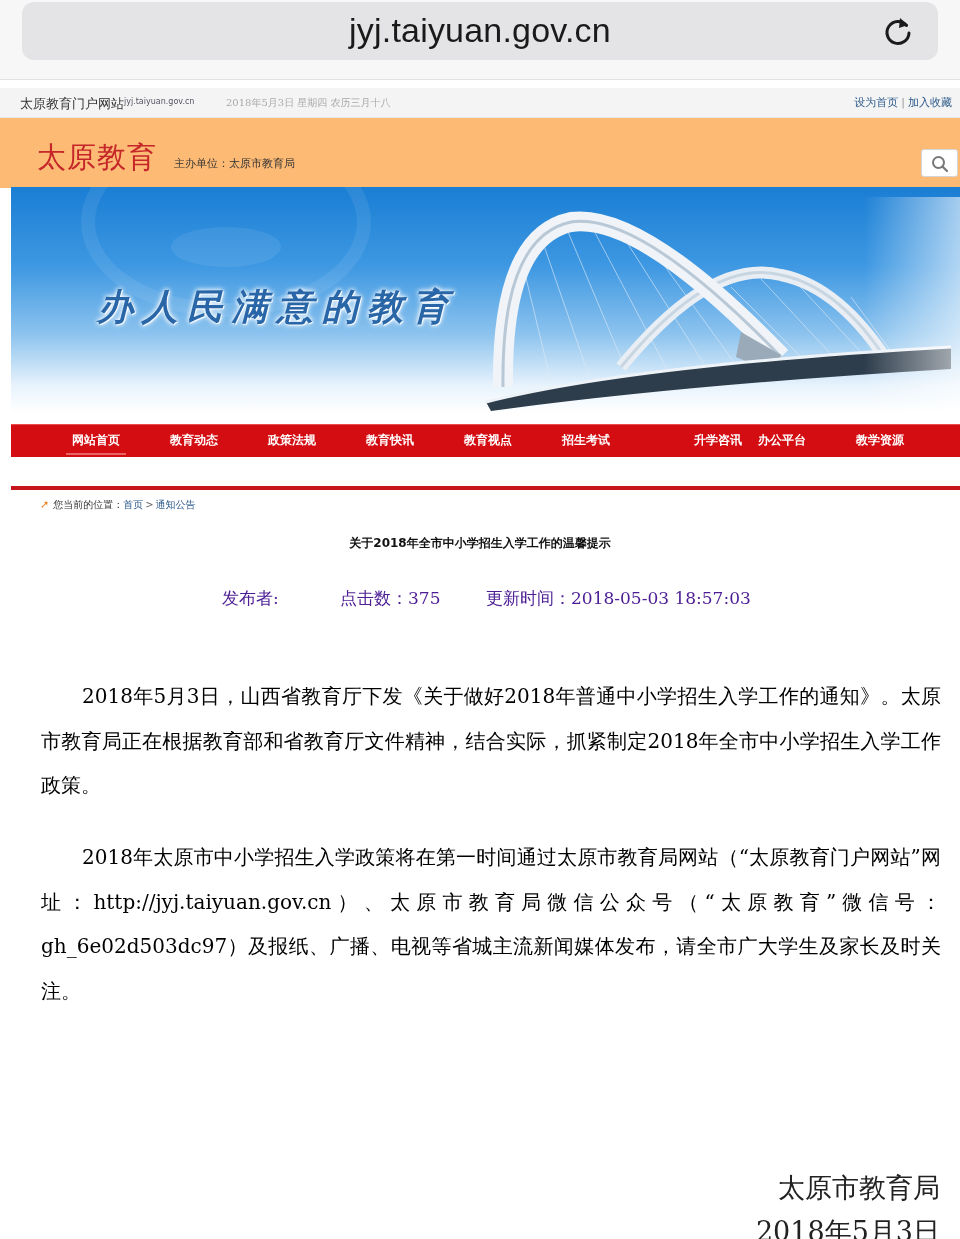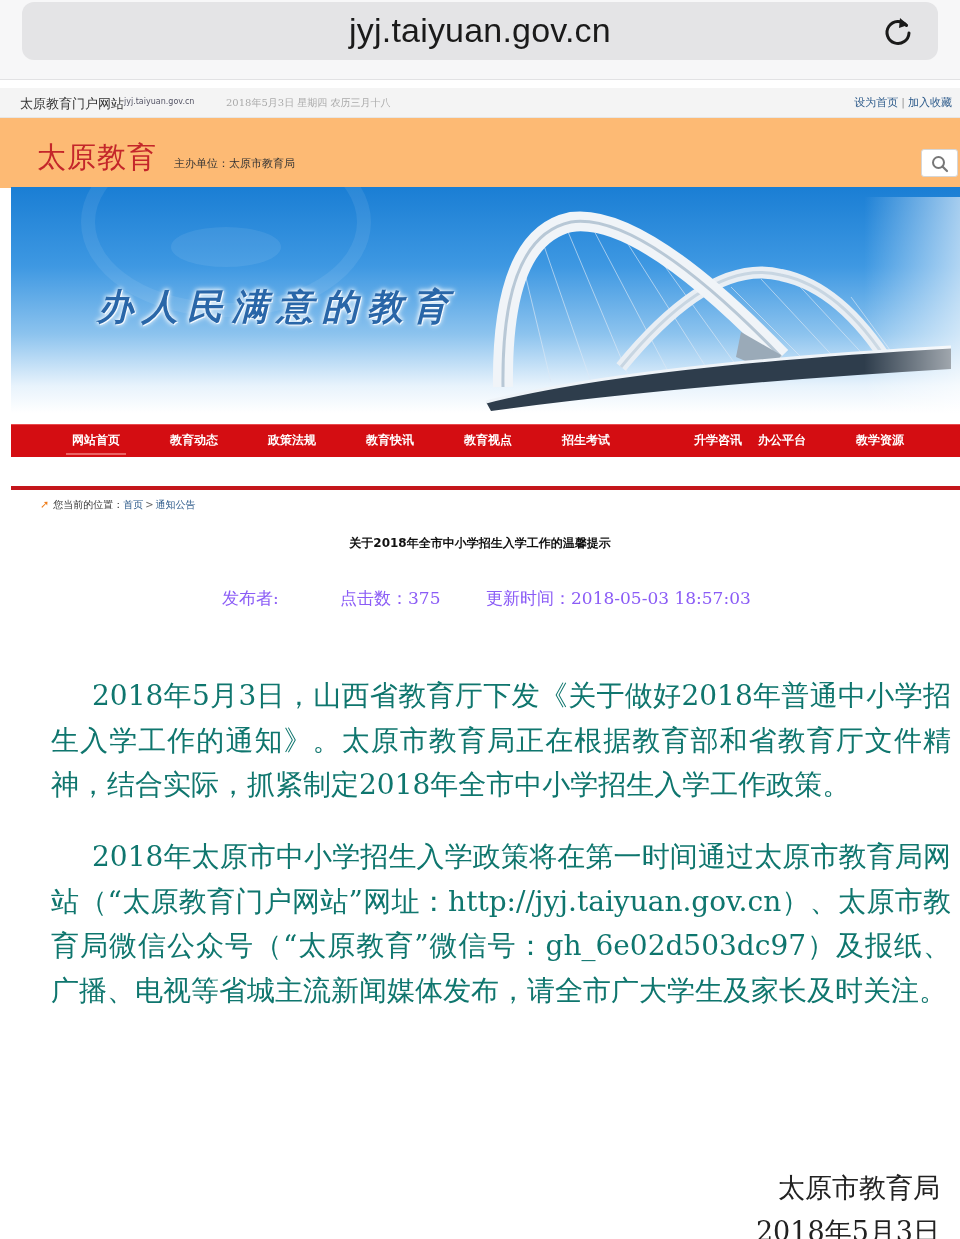--- a/index.html
+++ b/index.html
@@ -46,23 +46,23 @@
 
   
   .red-line { position: absolute; left: 11px; top: 486px; width: 949px; height: 4px; background: #c4161b; }
   .breadcrumb { position: absolute; left: 24px; top: 498px; font-size: 10px; color: #333; margin-left: 16px; }
   .breadcrumb .arrow { color: #ef7d1a; font-weight: bold; margin-right: 4px; font-size: 11px; }
   .breadcrumb a { color: #2c5a8a; text-decoration: none; }
   .breadcrumb .gt { color: #666; margin: 0 2px; }
 
   
   .article-title { position: absolute; left: 0; width: 960px; top: 535px; text-align: center; font-size: 12px; font-weight: bold; color: #111; }
-  .meta { position: absolute; top: 587px; font-size: 17px; color: #8b5cf6; font-family: "DejaVu Serif", serif; white-space: nowrap; }
+  .meta { position: absolute; top: 587px; font-size: 17px; color: #4c1d95; font-family: "DejaVu Serif", serif; white-space: nowrap; }
 
-  .body-text { position: absolute; left: 51px; width: 900px; font-family: "DejaVu Serif", "Liberation Serif", serif; font-size: 28px; line-height: 44.5px; color: #0f766e; text-align: justify; }
+  .body-text { position: absolute; left: 41px; width: 900px; font-family: "DejaVu Serif", "Liberation Serif", serif; font-size: 20px; line-height: 44.5px; color: #000000; text-align: justify; }
   .p1 { top: 674px; }
   .p2 { top: 835px; }
   .body-text p { text-indent: 41px; }
 
   .signature { position: absolute; right: 20px; font-family: "DejaVu Serif", "Liberation Serif", serif; font-size: 27px; color: #222; text-align: right; margin-top: 32px; }
   .sig1 { top: 1138px; }
   .sig2 { top: 1182px; }
 </style>
 </head>
 <body>

